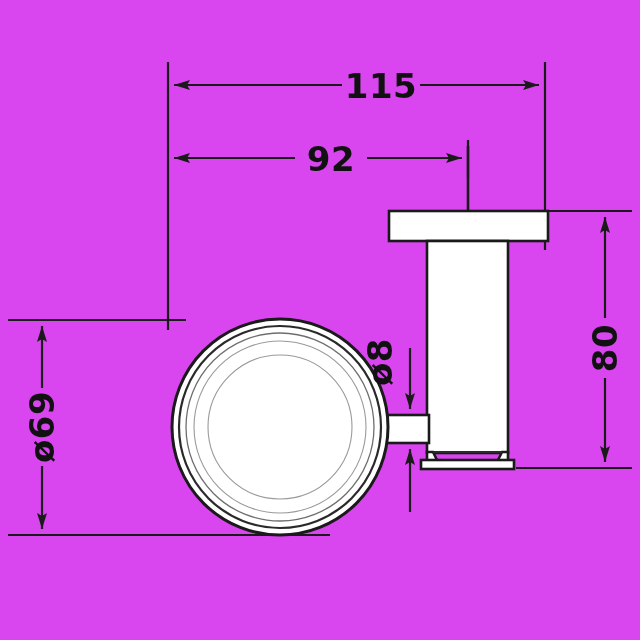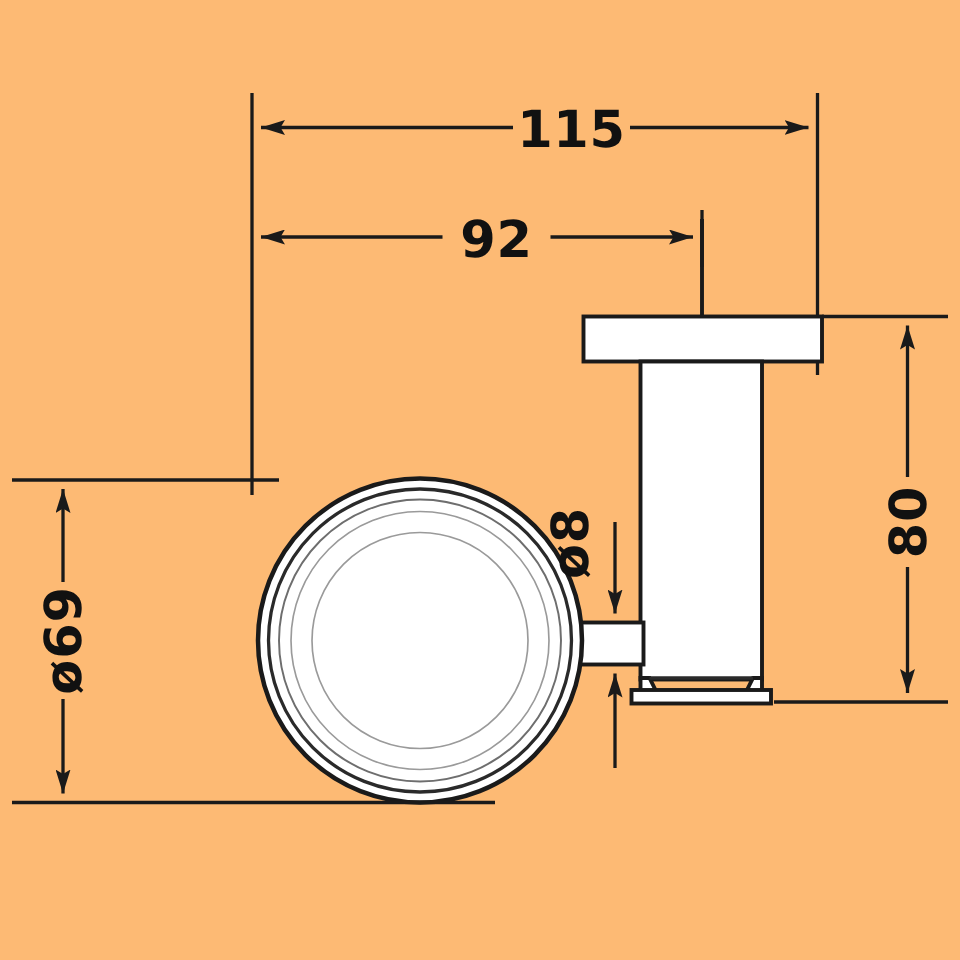--- a/index.html
+++ b/index.html
@@ -11,21 +11,21 @@
   body {
     width: 640px;
     height: 640px;
     font-family: "Liberation Sans", sans-serif;
     overflow: hidden;
   }
   #drawing-root {
     position: relative;
     width: 640px;
     height: 640px;
-    background: #fdba74;
+    background: #d946ef;
   }
   svg#technical-drawing {
     display: block;
     width: 640px;
     height: 640px;
   }
   .dim-line,
   .ext-line,
   .center-line,
   .outline {

